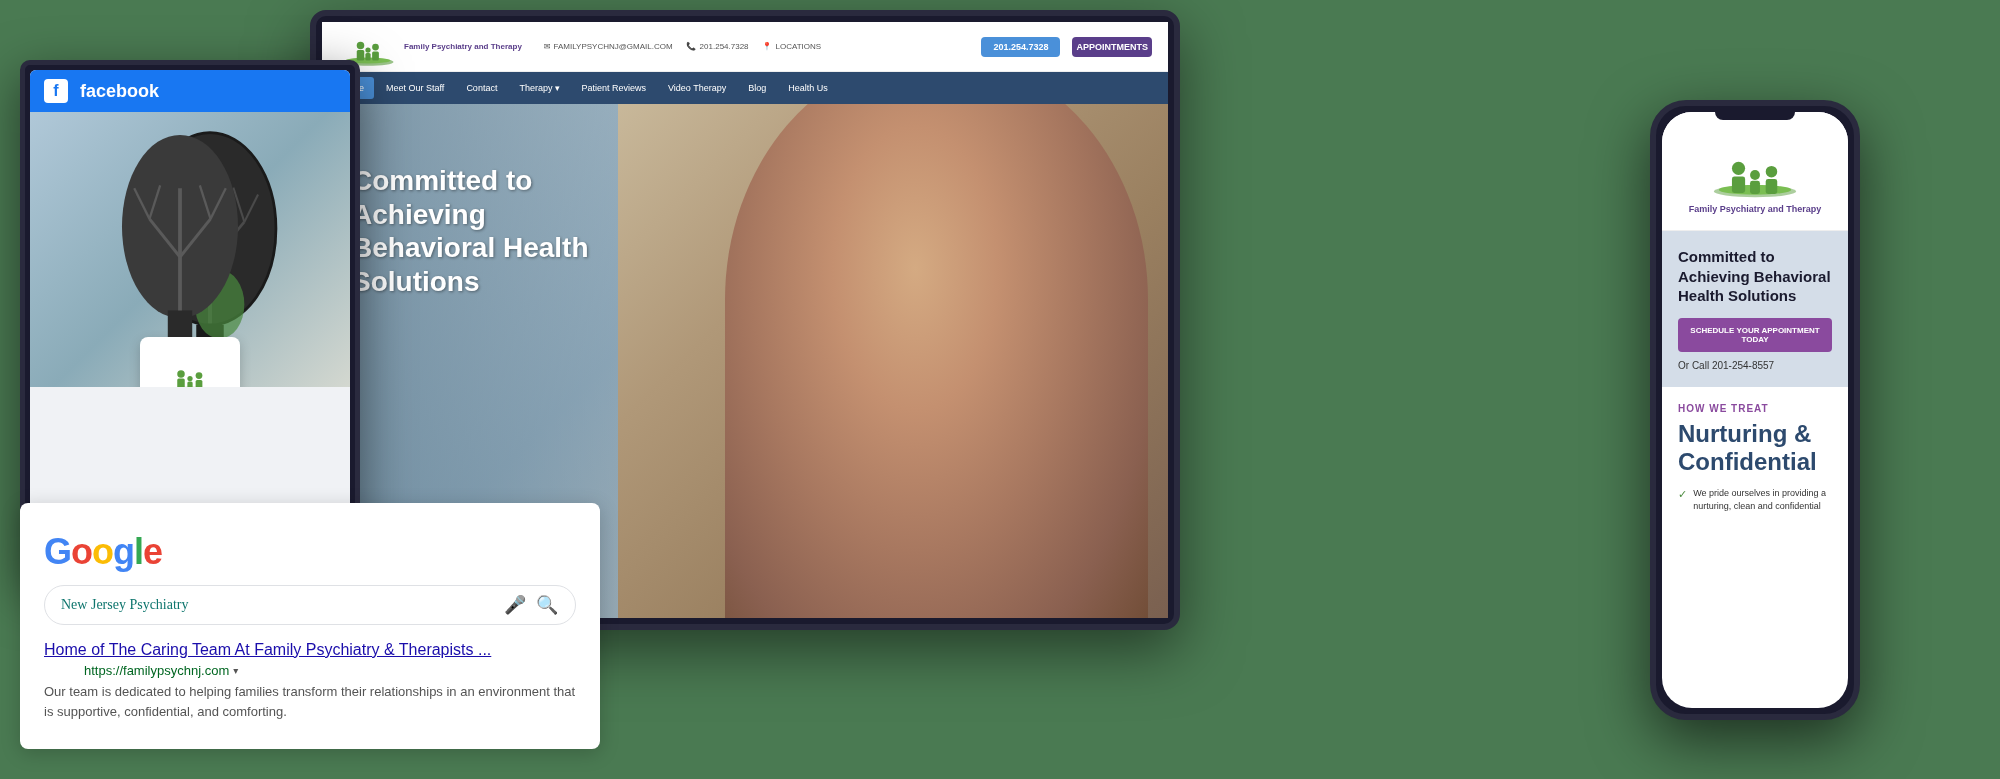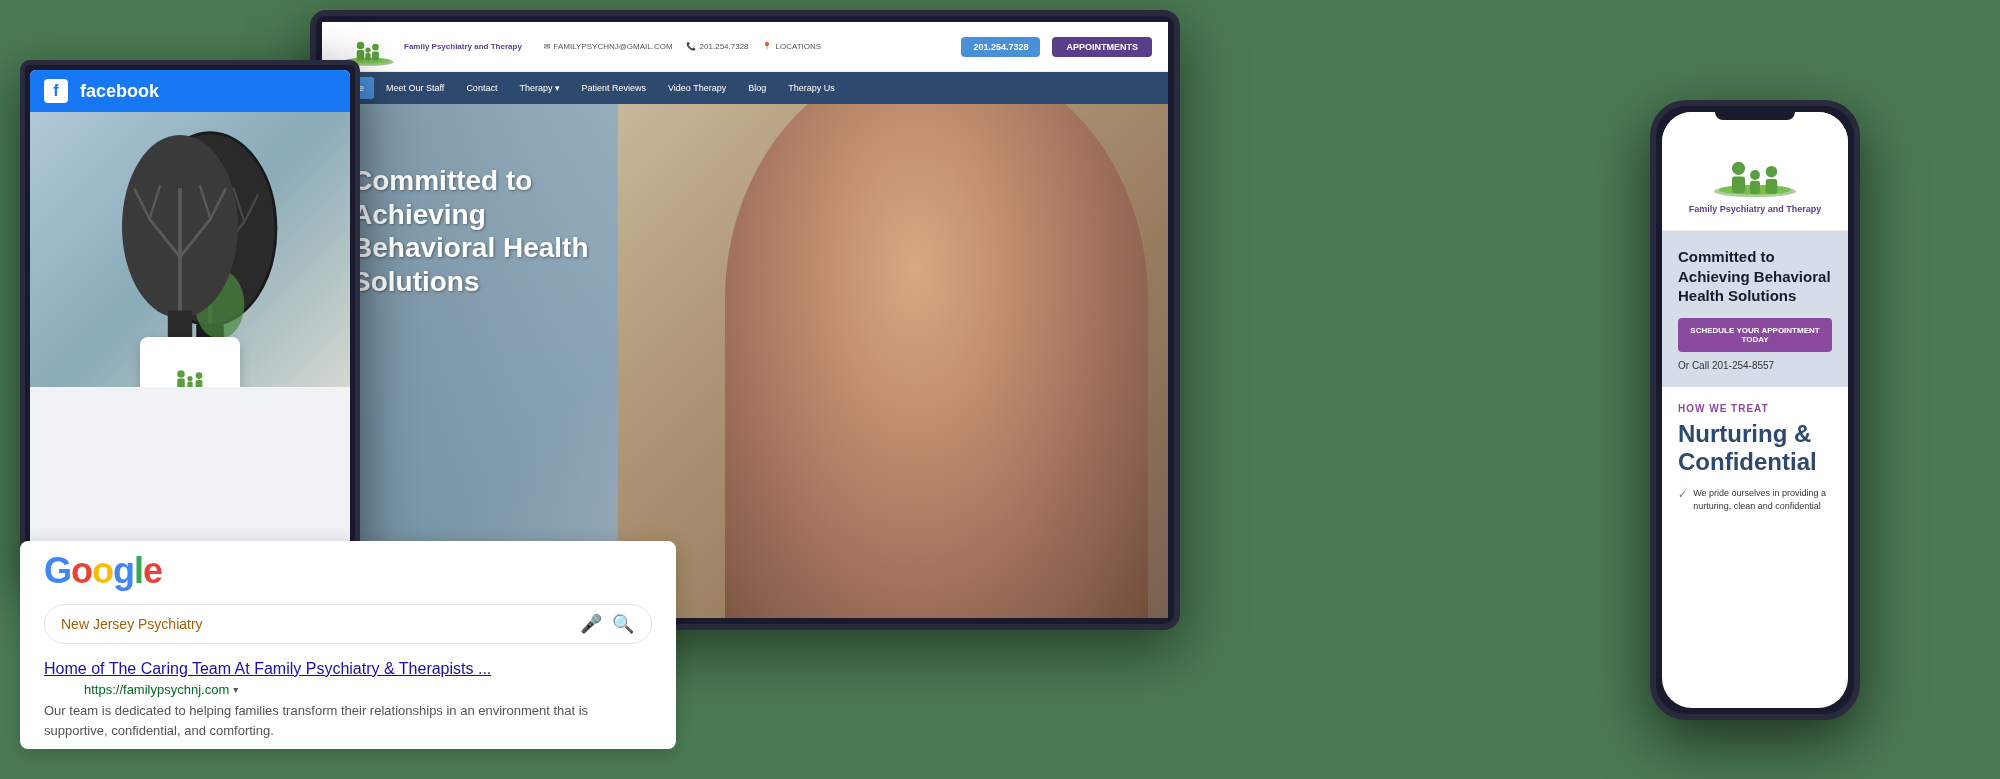--- a/index.html
+++ b/index.html
@@ -84,21 +84,21 @@
       font-size: 9px;
       font-weight: bold;
       margin-left: auto;
       cursor: pointer;
     }
     .btn-appointments {
       background: #5a3e8a;
       color: #fff;
       border: none;
       border-radius: 4px;
-      padding: 5px 14px;
+      padding: 5px 4px;
       font-size: 9px;
       font-weight: bold;
       cursor: pointer;
     }
     .website-nav {
       background: #2d4a6e;
       height: 32px;
       display: flex;
       align-items: center;
       padding: 0 8px;
@@ -233,24 +233,24 @@
       display: flex;
       align-items: center;
       justify-content: center;
     }
 
     
     .google-wrapper {
       position: absolute;
       left: 20px;
       bottom: 30px;
-      width: 656px;
+      width: 580px;
       background: #fff;
       border-radius: 8px;
-      padding: 9px 24px;
+      padding: 28px 24px;
       box-shadow: 0 4px 20px rgba(0,0,0,0.2);
       z-index: 4;
     }
     .google-logo {
       font-size: 36px;
       font-weight: bold;
       margin-bottom: 12px;
       letter-spacing: -1px;
     }
     .g-blue { color: #4285f4; }
@@ -263,23 +263,24 @@
       align-items: center;
       border: 1px solid #dfe1e5;
       border-radius: 24px;
       padding: 8px 16px;
       gap: 10px;
       margin-bottom: 16px;
     }
     .search-text {
       flex: 1;
       font-size: 14px;
-      color: #a16207;
+      color: #0f766e;
       outline: none;
       border: none;
+      font-family: Liberation Serif, serif;
     }
     .search-icons {
       display: flex;
       gap: 10px;
       align-items: center;
     }
     .mic-icon {
       color: #4285f4;
       font-size: 18px;
     }
@@ -477,21 +478,21 @@
       </div>
 
       <div class="website-nav">
         <div class="nav-item active">Home</div>
         <div class="nav-item">Meet Our Staff</div>
         <div class="nav-item">Contact</div>
         <div class="nav-item">Therapy ▾</div>
         <div class="nav-item">Patient Reviews</div>
         <div class="nav-item">Video Therapy</div>
         <div class="nav-item">Blog</div>
-        <div class="nav-item">Therapy Us</div>
+        <div class="nav-item">Health Us</div>
       </div>
 
       <div class="website-hero">
 
         <div style="position:absolute;inset:0;background:linear-gradient(to right, rgba(100,130,150,0.8) 0%, rgba(100,130,150,0.3) 40%, transparent 100%);"></div>
 
         <div style="position:absolute;right:0;top:0;bottom:0;width:65%;background:linear-gradient(135deg,#c8b89a 0%,#b09878 30%,#9a8060 60%,#7a6050 100%);"></div>
         <div style="position:absolute;right:20px;top:-10%;width:50%;height:120%;background:radial-gradient(ellipse at 45% 35%,#d4aa82 0%,#c49070 25%,#a87860 50%,#8a6050 75%,#6a4830 100%);border-radius:50% 50% 0 0/40% 40% 0 0;"></div>
 
         <div class="hero-text">

